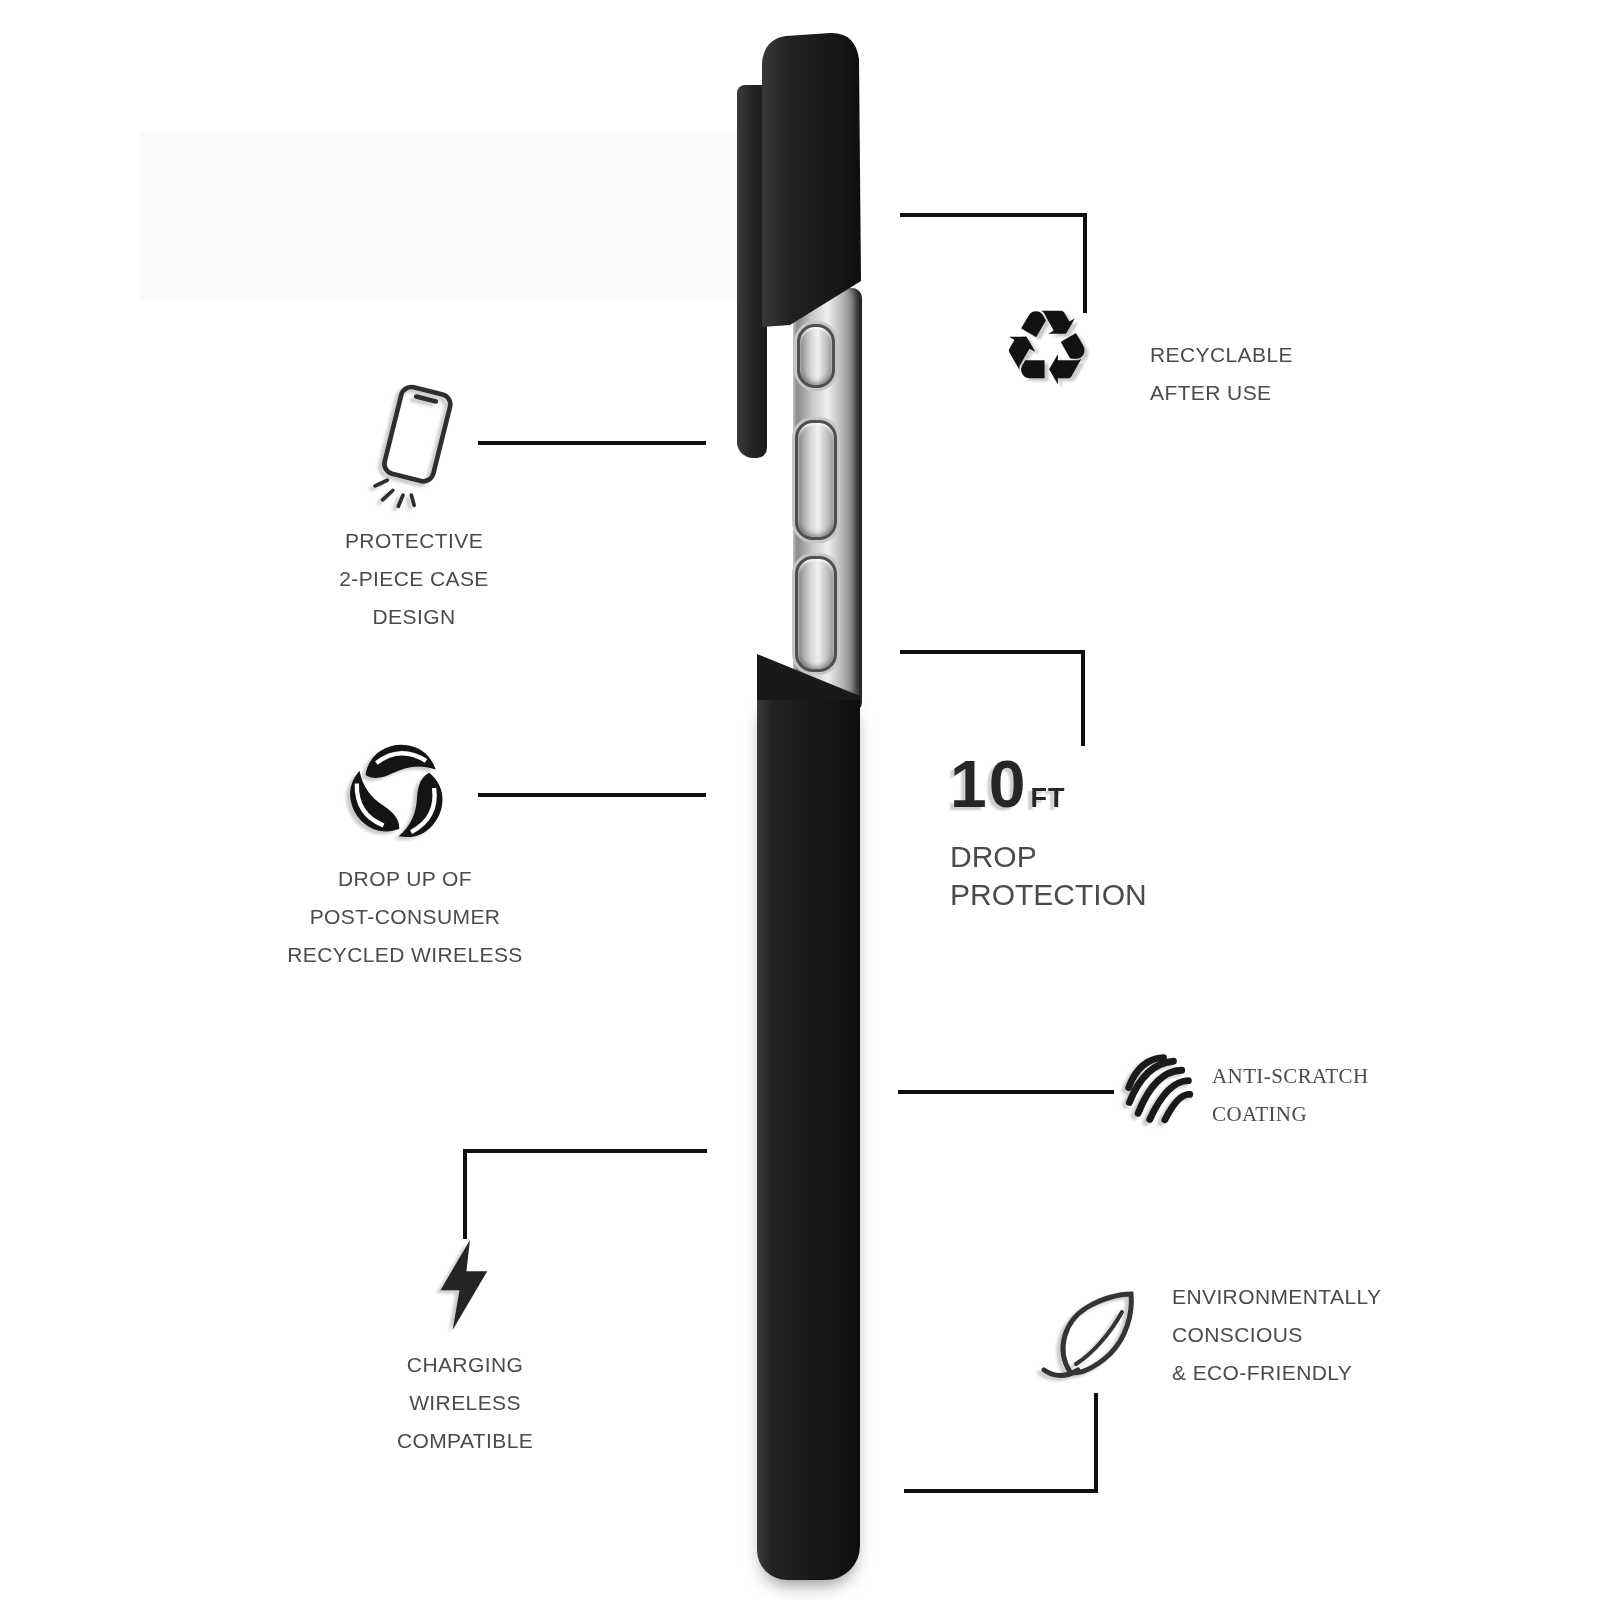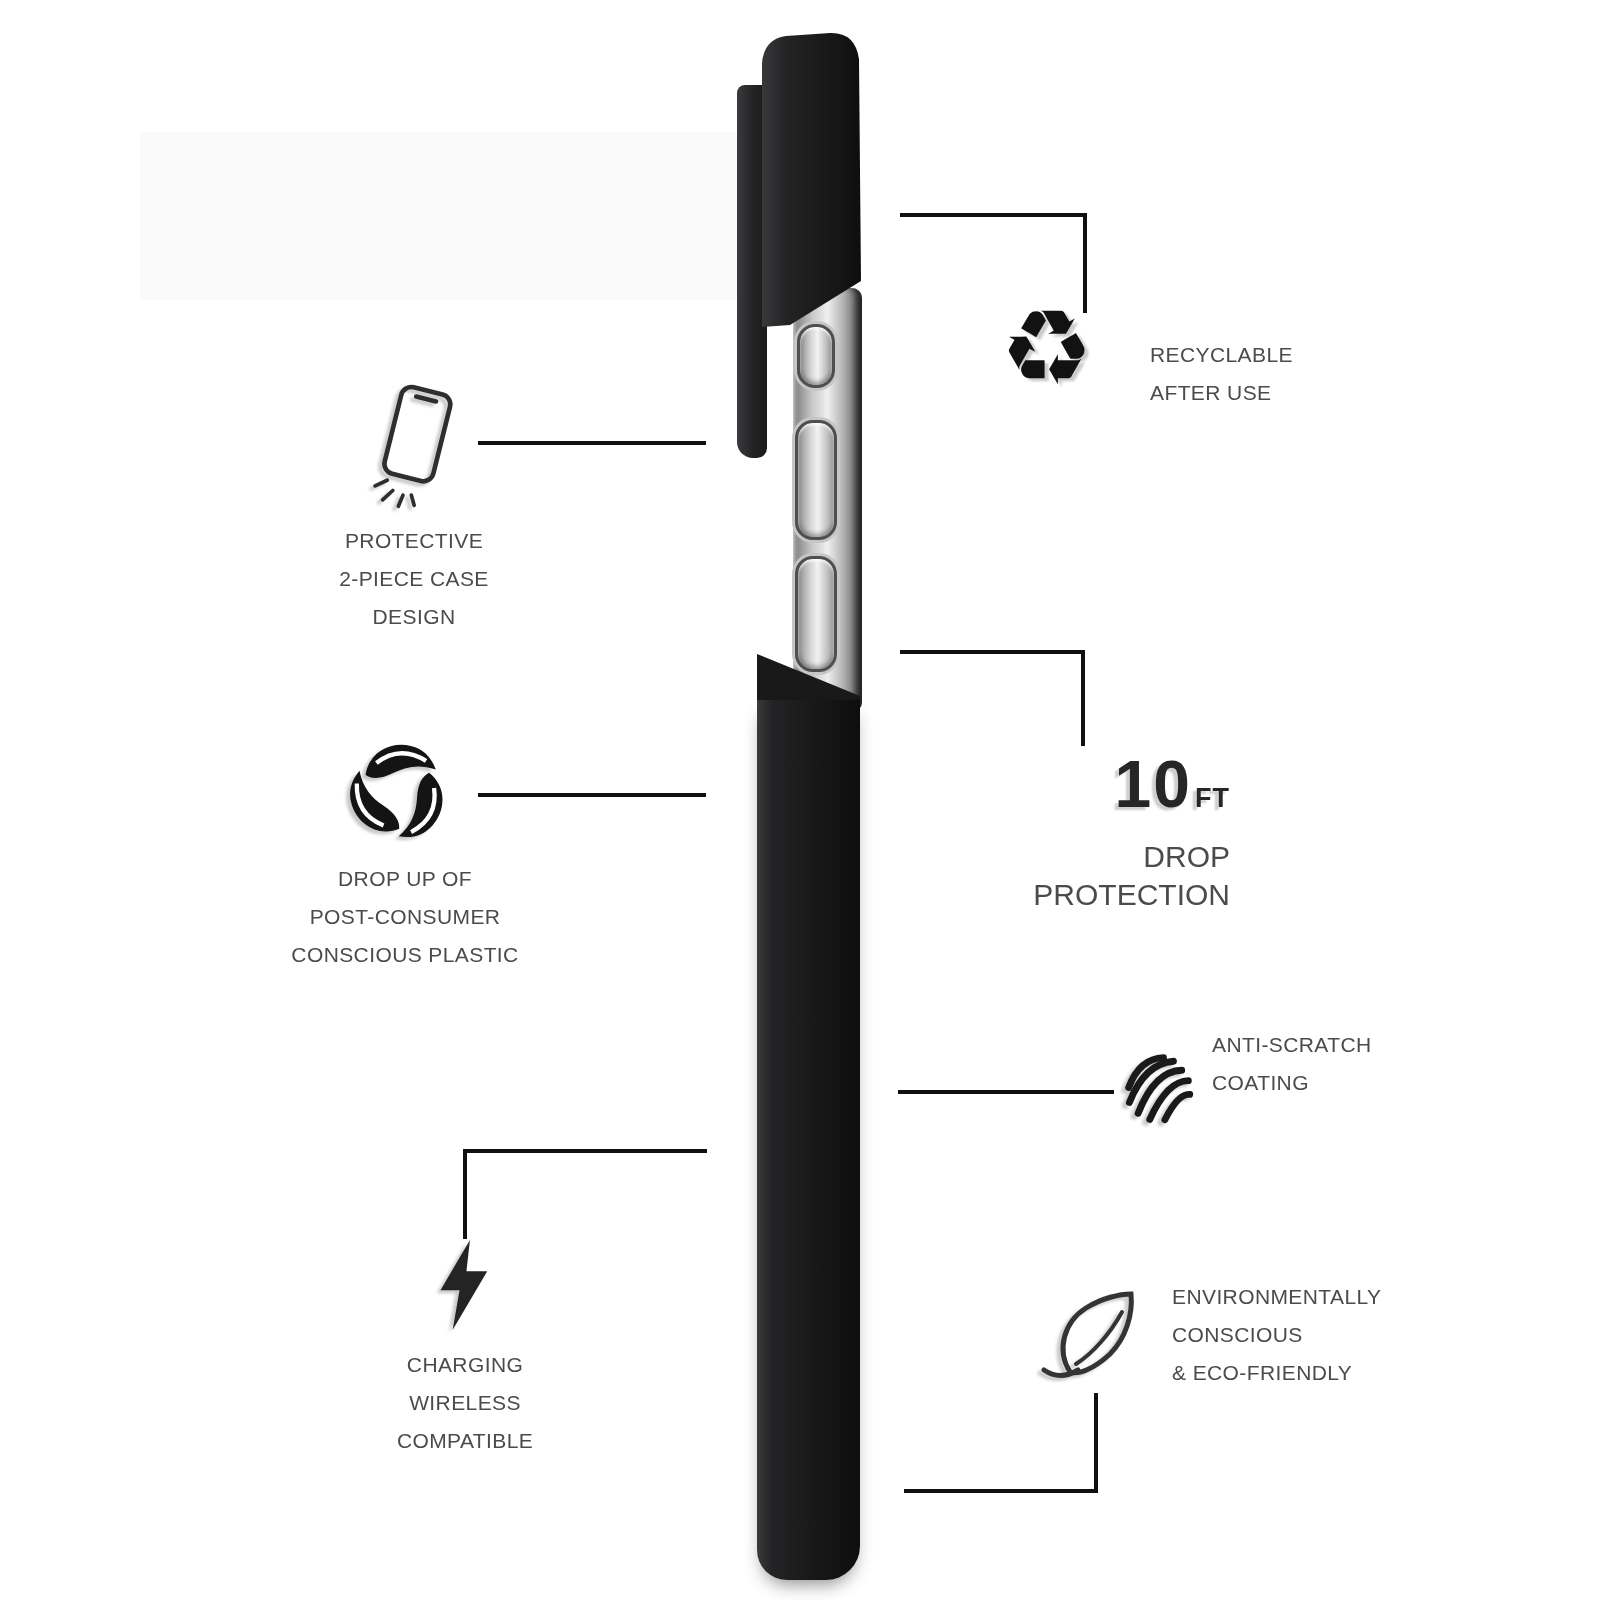--- a/index.html
+++ b/index.html
@@ -33,21 +33,21 @@
        background:linear-gradient(90deg,#3b3b3d 0%,#232325 14%,#161617 65%,#0e0e0f 100%);
        box-shadow:0 10px 18px -6px rgba(0,0,0,.45);z-index:5;}
 
   
   .ftext{position:absolute;color:#4b4b4b;font-size:21px;line-height:38px;letter-spacing:.4px;}
   .ftext.center{text-align:center;margin-top:14px;}
   .ftext span{display:block;}
   .icon{position:absolute;}
   .glyph-recycle{position:absolute;left:1000px;top:296px;font-size:104px;line-height:104px;color:#121212;
        filter:drop-shadow(4px 3px 1px #cbcbcb);}
-  .num-block{position:absolute;left:950px;top:748px;width:280px;text-align:right;color:#4b4b4b;
+  .num-block{position:absolute;left:950px;top:748px;width:280px;text-align:left;color:#4b4b4b;
        font-size:30px;line-height:38px;}
   .num-row{color:#262626;font-weight:bold;font-size:66px;line-height:72px;letter-spacing:2px;
        text-shadow:-4px 3px 2px #cfcfcf;margin-bottom:4px;}
   .num-row .unit{font-size:27px;letter-spacing:1px;margin-left:3px;}
   .shadowed{filter:drop-shadow(-4px 3px 1.5px #c9c9c9);}
 </style>
 </head>
 <body>
 
 <div class="stage">
@@ -112,21 +112,21 @@
         <path d="M30 25 C44 14 60 13 76 23" stroke="#ffffff" stroke-width="4" fill="none"></path>
       </g>
     </defs>
     <use href="#leafArc"></use>
     <use href="#leafArc" transform="rotate(120 50 52)"></use>
     <use href="#leafArc" transform="rotate(240 50 52)"></use>
   </svg>
   <div class="ftext center" style="left:225px;top:846px;width:360px;">
     <span>DROP UP OF</span>
     <span>POST-CONSUMER</span>
-    <span>CONSCIOUS PLASTIC</span>
+    <span>RECYCLED WIRELESS</span>
   </div>
 
   <svg class="icon shadowed" style="left:430px;top:1240px;width:66px;height:90px;" viewBox="0 0 64 104">
     <polygon points="40,0 6,58 28,58 20,104 60,36 36,36" fill="#242424"></polygon>
   </svg>
   <div class="ftext center" style="left:300px;top:1332px;width:330px;">
     <span>CHARGING</span>
     <span>WIRELESS</span>
     <span>COMPATIBLE</span>
   </div>
@@ -147,21 +147,21 @@
 
   <svg class="icon shadowed" style="left:1118px;top:1046px;width:82px;height:84px;" viewBox="0 0 84 84">
     <g stroke="#1a1a1a" stroke-width="7" stroke-linecap="round" fill="none" transform="rotate(-14 42 42)">
       <path d="M12 34 Q30 8 54 13"></path>
       <path d="M9 49 Q34 14 63 19"></path>
       <path d="M15 62 Q42 24 69 30"></path>
       <path d="M25 71 Q52 37 73 42"></path>
       <path d="M40 75 Q60 52 71 56"></path>
     </g>
   </svg>
-  <div class="ftext" style="left:1212px;top:1026px;">
+  <div class="ftext" style="left:1212px;top:1057px;font-family:Liberation Serif, serif;">
     <span>ANTI-SCRATCH</span>
     <span>COATING</span>
   </div>
 
   <svg class="icon shadowed" style="left:1036px;top:1286px;width:110px;height:100px;" viewBox="0 0 110 100">
     <g stroke="#343434" fill="none" stroke-linecap="round">
       <path d="M8 84 Q24 95 42 84" stroke-width="5"></path>
       <path d="M34 86 C20 64 28 36 50 22 C66 12 84 8 95 8 C97 28 90 52 74 68 C58 83 42 89 34 86 Z" stroke-width="5"></path>
       <path d="M40 78 C56 68 74 48 86 26" stroke-width="4"></path>
     </g>

